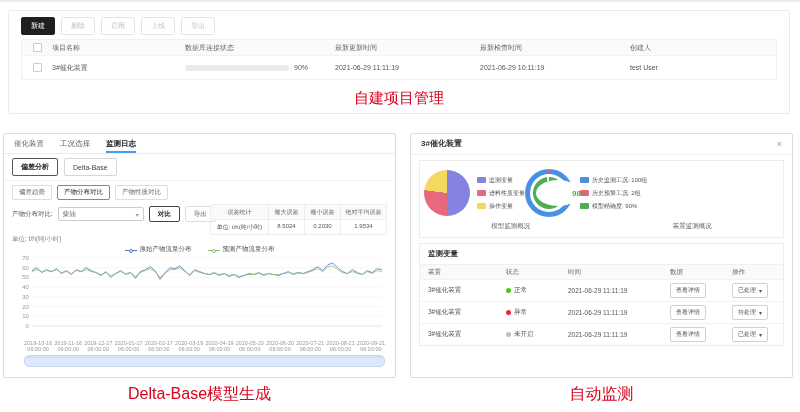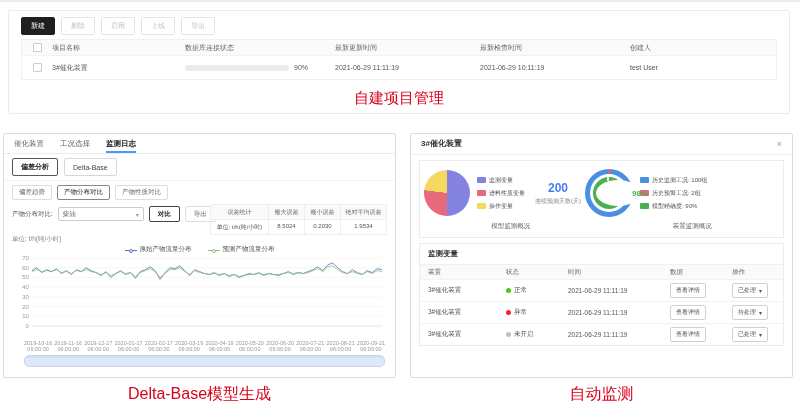--- a/index.html
+++ b/index.html
@@ -277,24 +277,20 @@
           </span>
         <span class="lg-item">
             <span class="sw" style="background: rgb(230, 105, 124);"></span>
             <span>进料性质变量</span>
           </span>
         <span class="lg-item">
             <span class="sw" style="background: rgb(245, 216, 96);"></span>
             <span>操作变量</span>
           </span>
       </div>
-      <div class="stat" style="margin-left:6px;">
-        <div class="stat-num">200</div>
-        <div class="stat-label">连续预测天数(天)</div>
-      </div>
       <div class="gauge" id="gaugeOuter" style="background: conic-gradient(from -3.6deg, rgb(230, 96, 110) 0deg, rgb(230, 96, 110) 7.2deg, rgb(74, 144, 226) 7.2deg, rgb(74, 144, 226) 360deg);">
         <div class="g2"></div>
         <div class="g3" id="gaugeInner" style="background: conic-gradient(rgb(76, 175, 80) 0deg, rgb(76, 175, 80) 352.8deg, rgb(232, 242, 234) 352.8deg, rgb(232, 242, 234) 360deg);"></div>
         <div class="g4">98%</div>
       </div>
       <div class="legend-col">
         <span class="lg-item">
             <span class="sw" style="background: rgb(74, 144, 226);"></span>
             <span>历史监测工况: 100组</span>
           </span>

